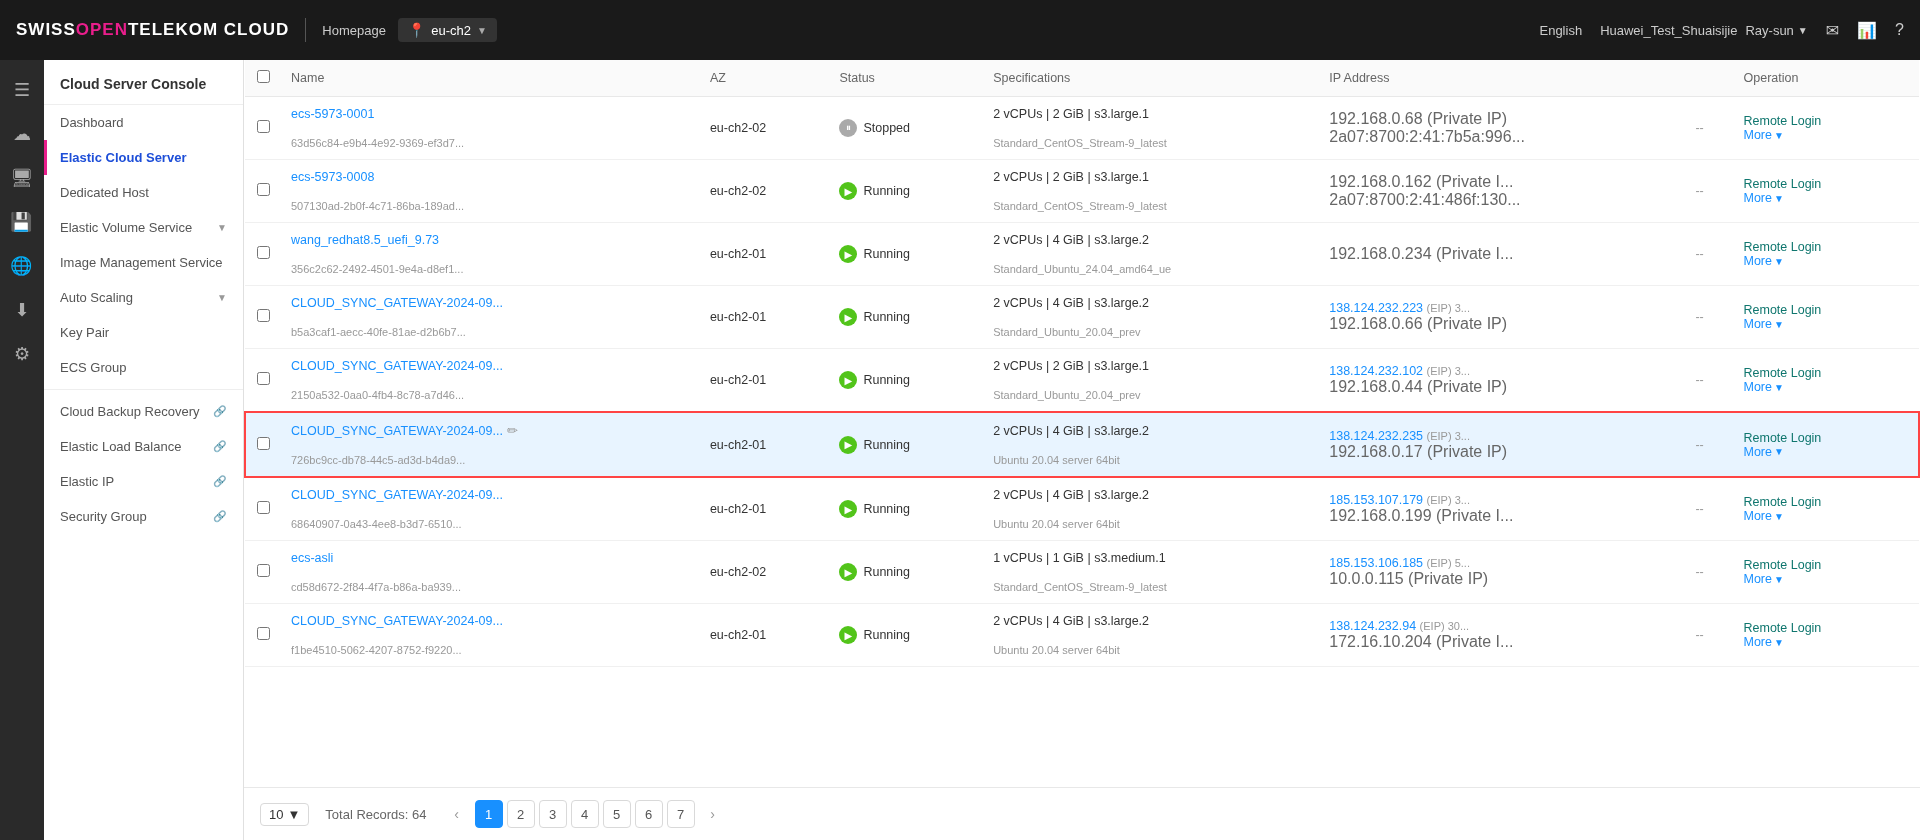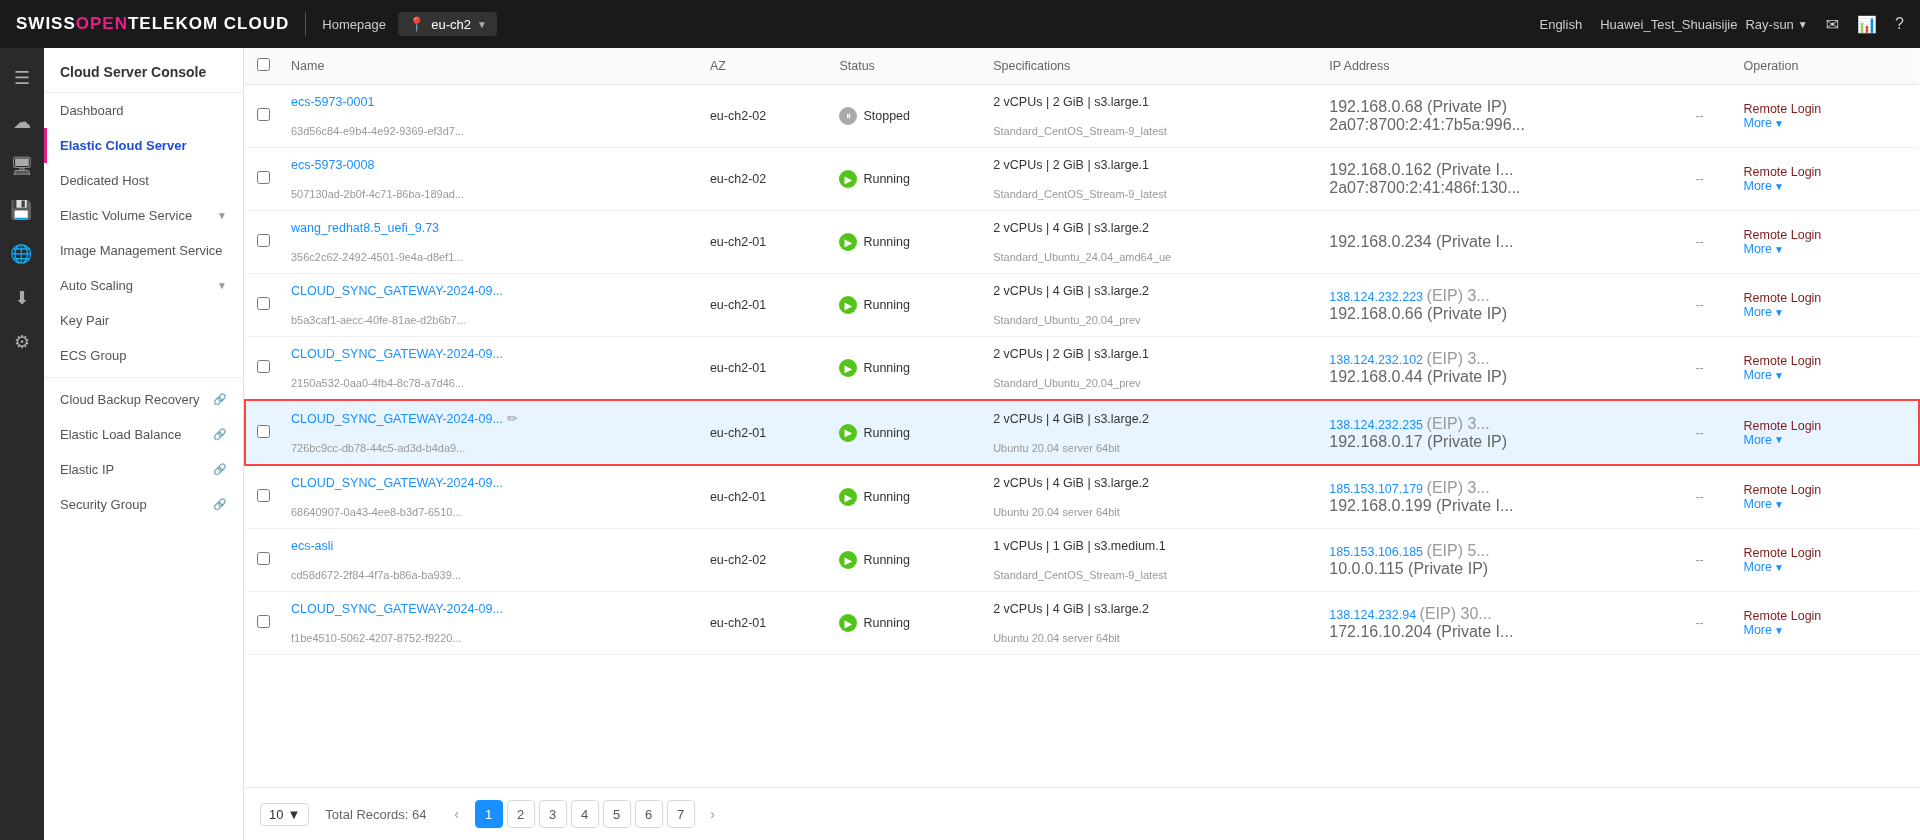--- a/index.html
+++ b/index.html
@@ -1,20 +1,20 @@
 <!DOCTYPE html>
 <html><head>
   <meta charset="utf-8">
   <style>
     * { box-sizing: border-box; margin: 0; padding: 0; }
     body { font-family: Arial, sans-serif; font-size: 13px; background: #f5f5f5; color: #333; display: flex; flex-direction: column; height: 840px; overflow: hidden; }
 
     
     .topnav {
-      display: flex; align-items: center; background: #1a1a1a; height: 48px; padding: 0 16px; flex-shrink: 0;
+      display: flex; align-items: center; background: #1a1a1a; height: 60px; padding: 0 16px; flex-shrink: 0;
     }
     .brand { display: flex; align-items: center; gap: 0; }
     .brand-swiss { color: #fff; font-size: 17px; font-weight: bold; letter-spacing: 1px; }
     .brand-open { color: #e91e8c; font-size: 17px; font-weight: bold; letter-spacing: 1px; }
     .brand-rest { color: #fff; font-size: 17px; font-weight: bold; letter-spacing: 1px; }
     .topnav-divider { width: 1px; height: 24px; background: #555; margin: 0 16px; }
     .topnav-link { color: #ccc; font-size: 13px; cursor: pointer; }
     .topnav-region { display: flex; align-items: center; gap: 6px; background: #333; border-radius: 4px; padding: 4px 10px; color: #fff; font-size: 13px; cursor: pointer; margin-left: 12px; }
     .topnav-right { margin-left: auto; display: flex; align-items: center; gap: 18px; }
     .topnav-lang { color: #ccc; font-size: 13px; }
@@ -49,22 +49,22 @@
     .server-name { color: #1890ff; cursor: pointer; font-size: 12.5px; }
     .server-sub { color: #999; font-size: 11px; margin-top: 16px; }
     .az-text { color: #333; }
     .status-cell { display: flex; align-items: center; gap: 6px; }
     .status-dot-running { width: 18px; height: 18px; border-radius: 50%; background: #52c41a; display: flex; align-items: center; justify-content: center; color: #fff; font-size: 10px; }
     .status-dot-stopped { width: 18px; height: 18px; border-radius: 50%; background: #aaa; display: flex; align-items: center; justify-content: center; color: #fff; font-size: 10px; }
     .status-running { color: #333; }
     .status-stopped { color: #333; }
     .ip-primary { color: #1890ff; cursor: pointer; }
     .ip-secondary { color: #666; font-size: 16px; }
-    .ip-tag { color: #999; font-size: 16px; }
-    .action-link { color: #7f1d1d; cursor: pointer; white-space: nowrap; }
+    .ip-tag { color: #999; font-size: 11px; }
+    .action-link { color: #0f766e; cursor: pointer; white-space: nowrap; }
     .more-btn { color: #1890ff; cursor: pointer; display: flex; align-items: center; gap: 2px; white-space: nowrap; }
     .more-btn .arr { font-size: 10px; }
     .dash { color: #999; }
     .edit-icon { color: #999; cursor: pointer; font-size: 13px; margin-left: 4px; }
 
     
     .pagination-bar { display: flex; align-items: center; gap: 8px; padding: 12px 16px; background: #fff; border-top: 1px solid #e8e8e8; flex-shrink: 0; }
     .page-size-select { display: flex; align-items: center; gap: 4px; border: 1px solid #d9d9d9; border-radius: 4px; padding: 3px 8px; cursor: pointer; background: #fff; font-size: 13px; }
     .total-records { color: #666; font-size: 13px; margin-left: 8px; }
     .page-nav { display: flex; align-items: center; gap: 4px; margin-left: 8px; }

